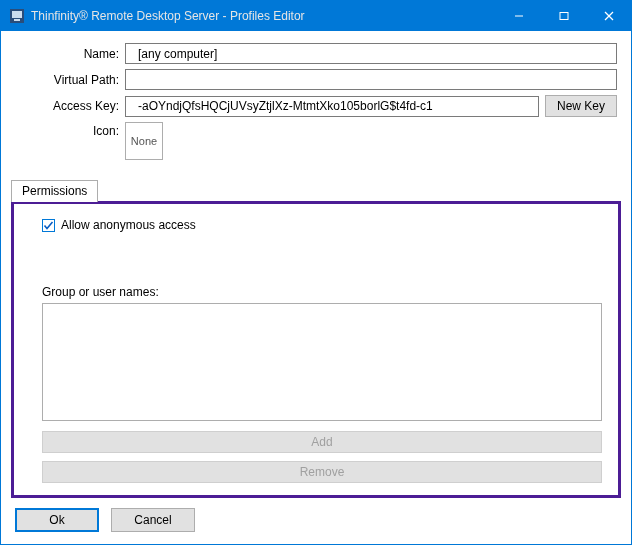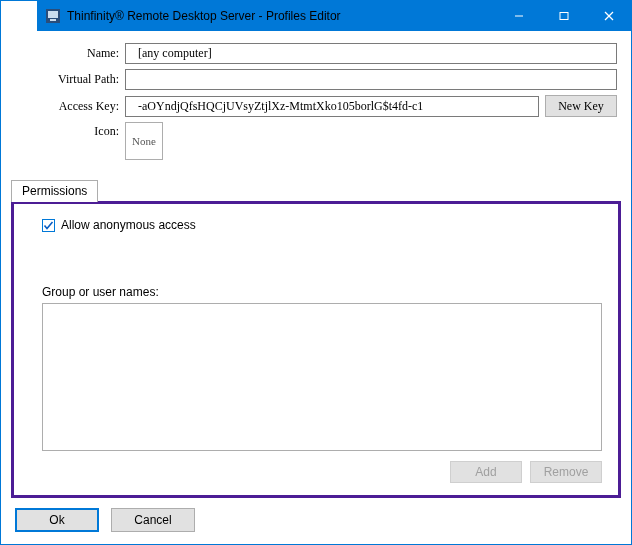--- a/index.html
+++ b/index.html
@@ -1,44 +1,44 @@
 <!DOCTYPE html>
 <html><head>
 <meta charset="utf-8">
 <style>
 * { box-sizing: border-box; margin: 0; padding: 0; }
 body { font-family: "Segoe UI", Tahoma, sans-serif; font-size: 12px; background: #fff; width: 632px; height: 545px; overflow: hidden; }
 .window { width: 632px; height: 545px; border: 1px solid #0078d7; display: flex; flex-direction: column; background: #fff; }
-.titlebar { height: 30px; background: #0078d7; color: #000000; display: flex; align-items: center; margin-left: 36px; }
+.titlebar { height: 30px; background: #0078d7; color: #e5e5e5; display: flex; align-items: center; }
 .titlebar-icon { width: 16px; height: 16px; margin: 0 6px 0 8px; }
 .titlebar-title { flex: 1; font-size: 12px; white-space: nowrap; }
 .titlebar-btns { display: flex; height: 100%; }
 .titlebar-btn { width: 45px; display: flex; align-items: center; justify-content: center; color: #fff; }
 .client { flex: 1; padding: 8px 10px 10px 10px; display: flex; flex-direction: column; }
-.form-grid { padding: 4px 4px 8px 4px; font-family: Liberation Serif, serif; }
+.form-grid { padding: 4px 4px 8px 4px; }
 .form-row { display: flex; align-items: center; margin-bottom: 5px; }
 .form-label { width: 110px; text-align: right; padding-right: 6px; color: #000; }
 .form-field { flex: 1; }
 input.text { width: 100%; height: 21px; border: 1px solid #7a7a7a; padding: 1px 12px; font: inherit; background: #fff; }
 .field-with-btn { display: flex; gap: 6px; align-items: center; }
 .field-with-btn input.text { flex: 1; }
 .btn { height: 22px; min-width: 72px; border: 1px solid #adadad; background: #e1e1e1; font: inherit; padding: 0 10px; cursor: pointer; }
 .btn:disabled { color: #a0a0a0; background: #e1e1e1; border-color: #cfcfcf; cursor: default; }
 .btn.primary { border: 2px solid #0078d7; background: #e1e1e1; }
 .icon-box { width: 38px; height: 38px; border: 1px solid #adadad; display: flex; align-items: center; justify-content: center; color: #555; font-size: 11px; background: #fff; }
 .tabs { margin-top: 6px; flex: 1; display: flex; flex-direction: column; }
 .tabstrip { display: flex; position: relative; z-index: 2; }
 .tab { border: 1px solid #adadad; border-bottom: none; background: #fff; padding: 3px 10px 4px 10px; font: inherit; position: relative; top: 1px; cursor: pointer; }
 .tabpanel { border: 3px solid #4c1d95; flex: 1; padding: 14px 16px 12px 28px; display: flex; flex-direction: column; background: #fff; }
 .checkbox-row { display: flex; align-items: center; gap: 6px; margin-bottom: 10px; }
 .chk { width: 13px; height: 13px; border: 1px solid #0078d7; display: inline-flex; align-items: center; justify-content: center; background: #fff; }
 .chk svg { width: 11px; height: 11px; display: block; }
 .group-label { margin-bottom: 4px; margin-top: 43px; }
 .listbox { flex: 1; border: 1px solid #adadad; background: #fff; }
-.panel-btns { display: flex; justify-content: flex-end; gap: 8px; margin-top: 10px; }
+.panel-btns { display: flex; justify-content: flex-end; gap: 8px; margin-top: 10px; flex-direction: column; }
 .footer { display: flex; gap: 12px; padding: 10px 4px 2px 4px; }
 .footer .btn { min-width: 84px; height: 24px; }
 </style>
 </head>
 <body>
 
 <div class="window">
   <div class="titlebar">
     <span class="titlebar-icon">
       <svg viewBox="0 0 16 16">

